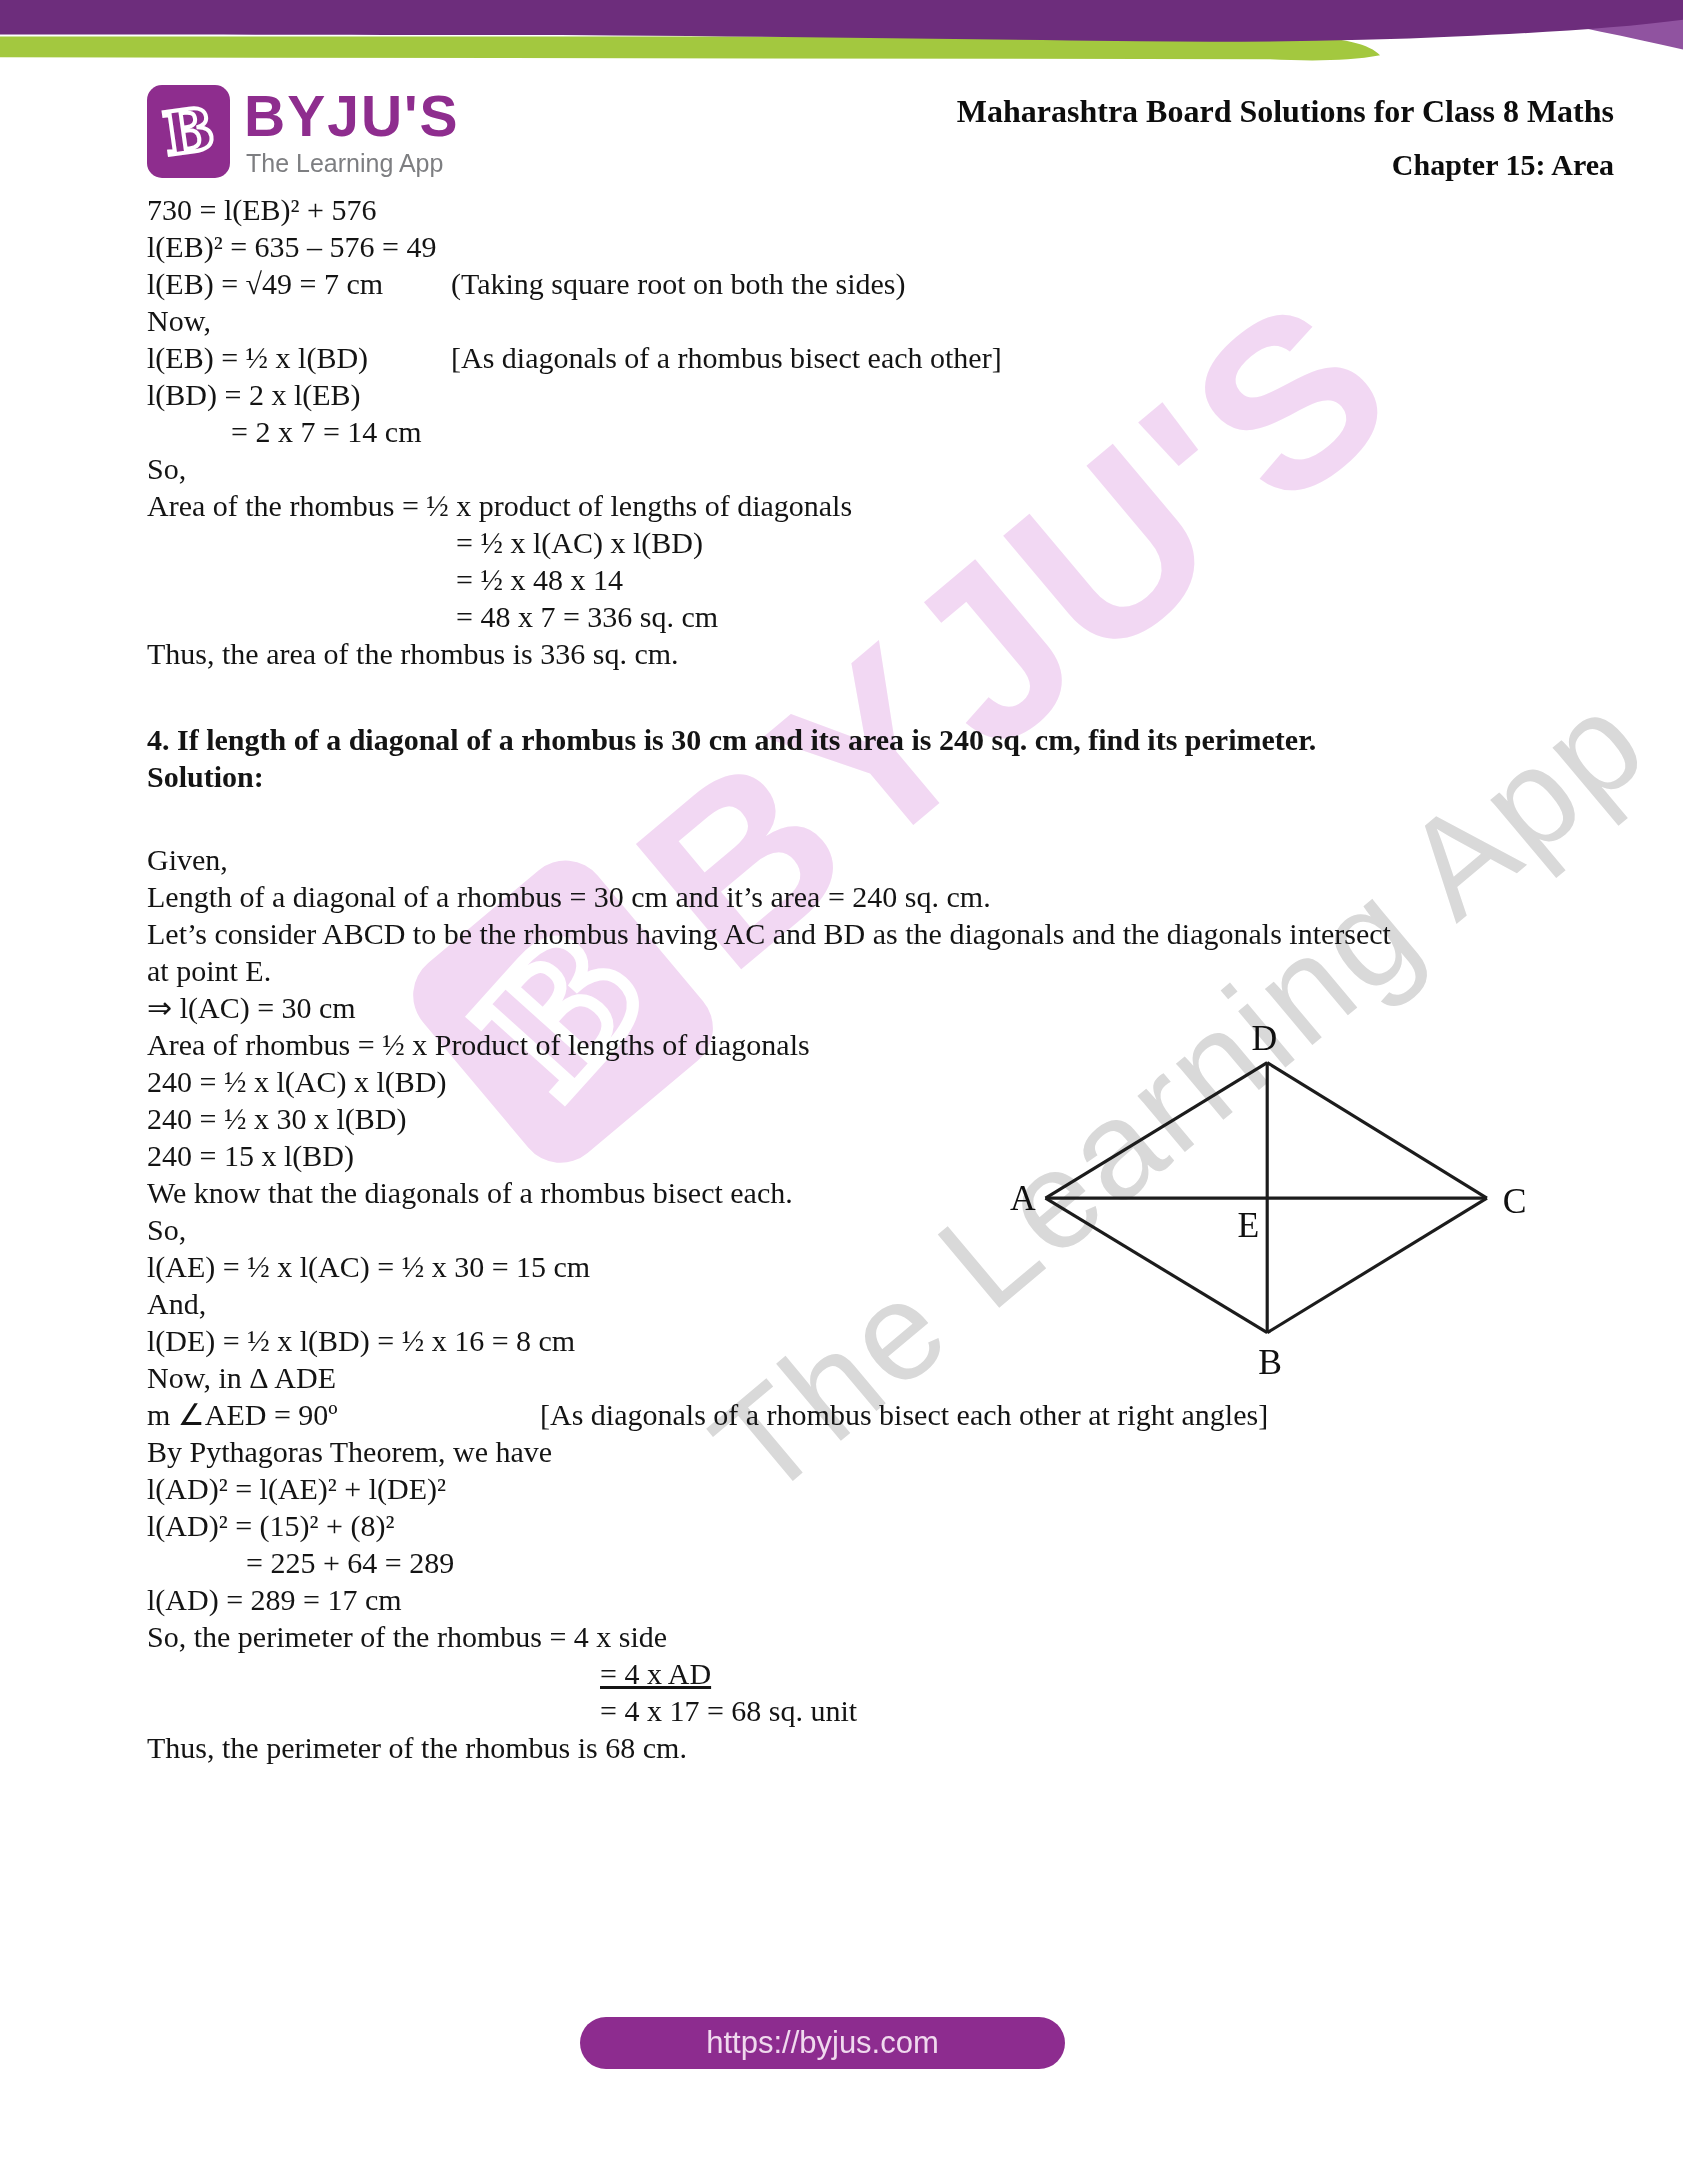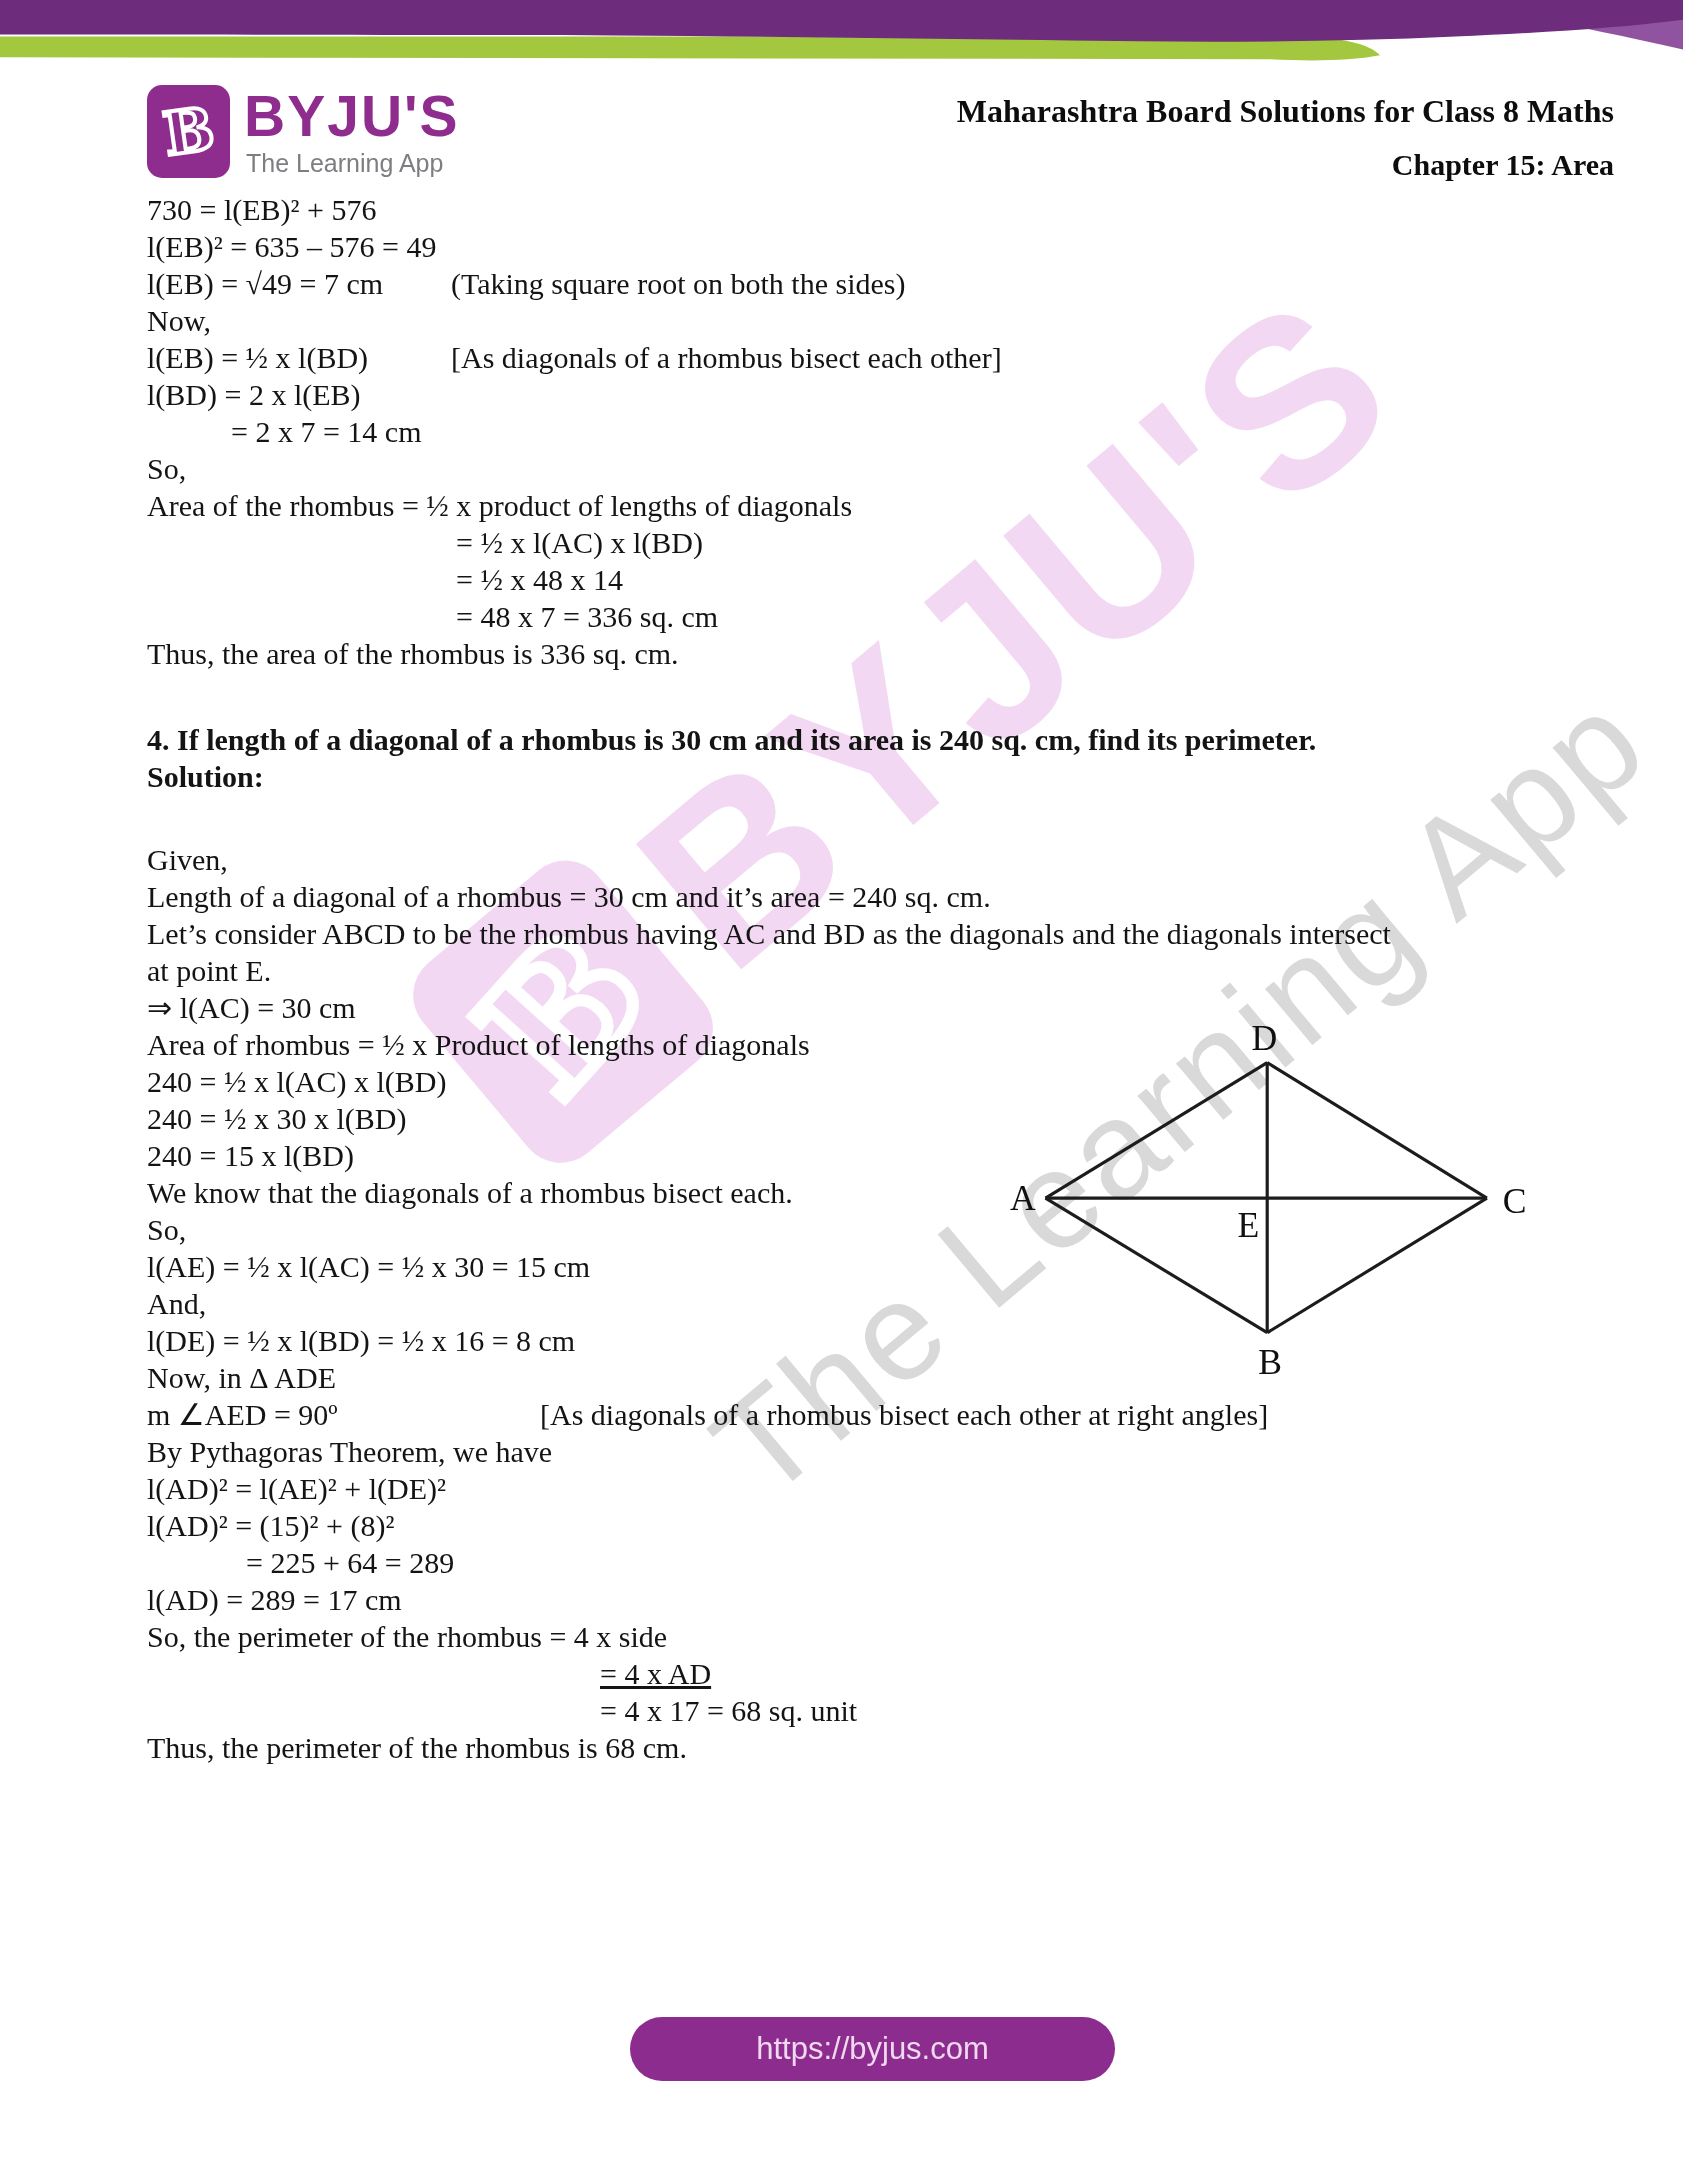--- a/index.html
+++ b/index.html
@@ -42,21 +42,21 @@
   .tline{position:relative;height:37px;line-height:37px;white-space:pre;}
   .tline.bold{font-weight:bold;}
   .tline .main{display:inline-block;}
   .tline .comment{position:absolute;top:0;white-space:pre;}
 
   
   .diagram{position:absolute;left:1000px;top:1012px;z-index:2;}
   .diagram text{font-family:"Liberation Serif",serif;font-size:36px;fill:#101010;}
 
   
-  .footer-pill{position:absolute;left:630px;top:2017px;width:485px;height:64px;border-radius:33px;
+  .footer-pill{position:absolute;left:580px;top:2017px;width:485px;height:52px;border-radius:33px;
                background:#8d2c8f;display:flex;align-items:center;justify-content:center;
                font-family:"Liberation Sans",sans-serif;font-size:31px;color:#f0d9ee;z-index:2;}
 </style>
 </head>
 <body>
 
 <div class="page">
 
   <div class="wm-brand">
     <div class="wm-square">

